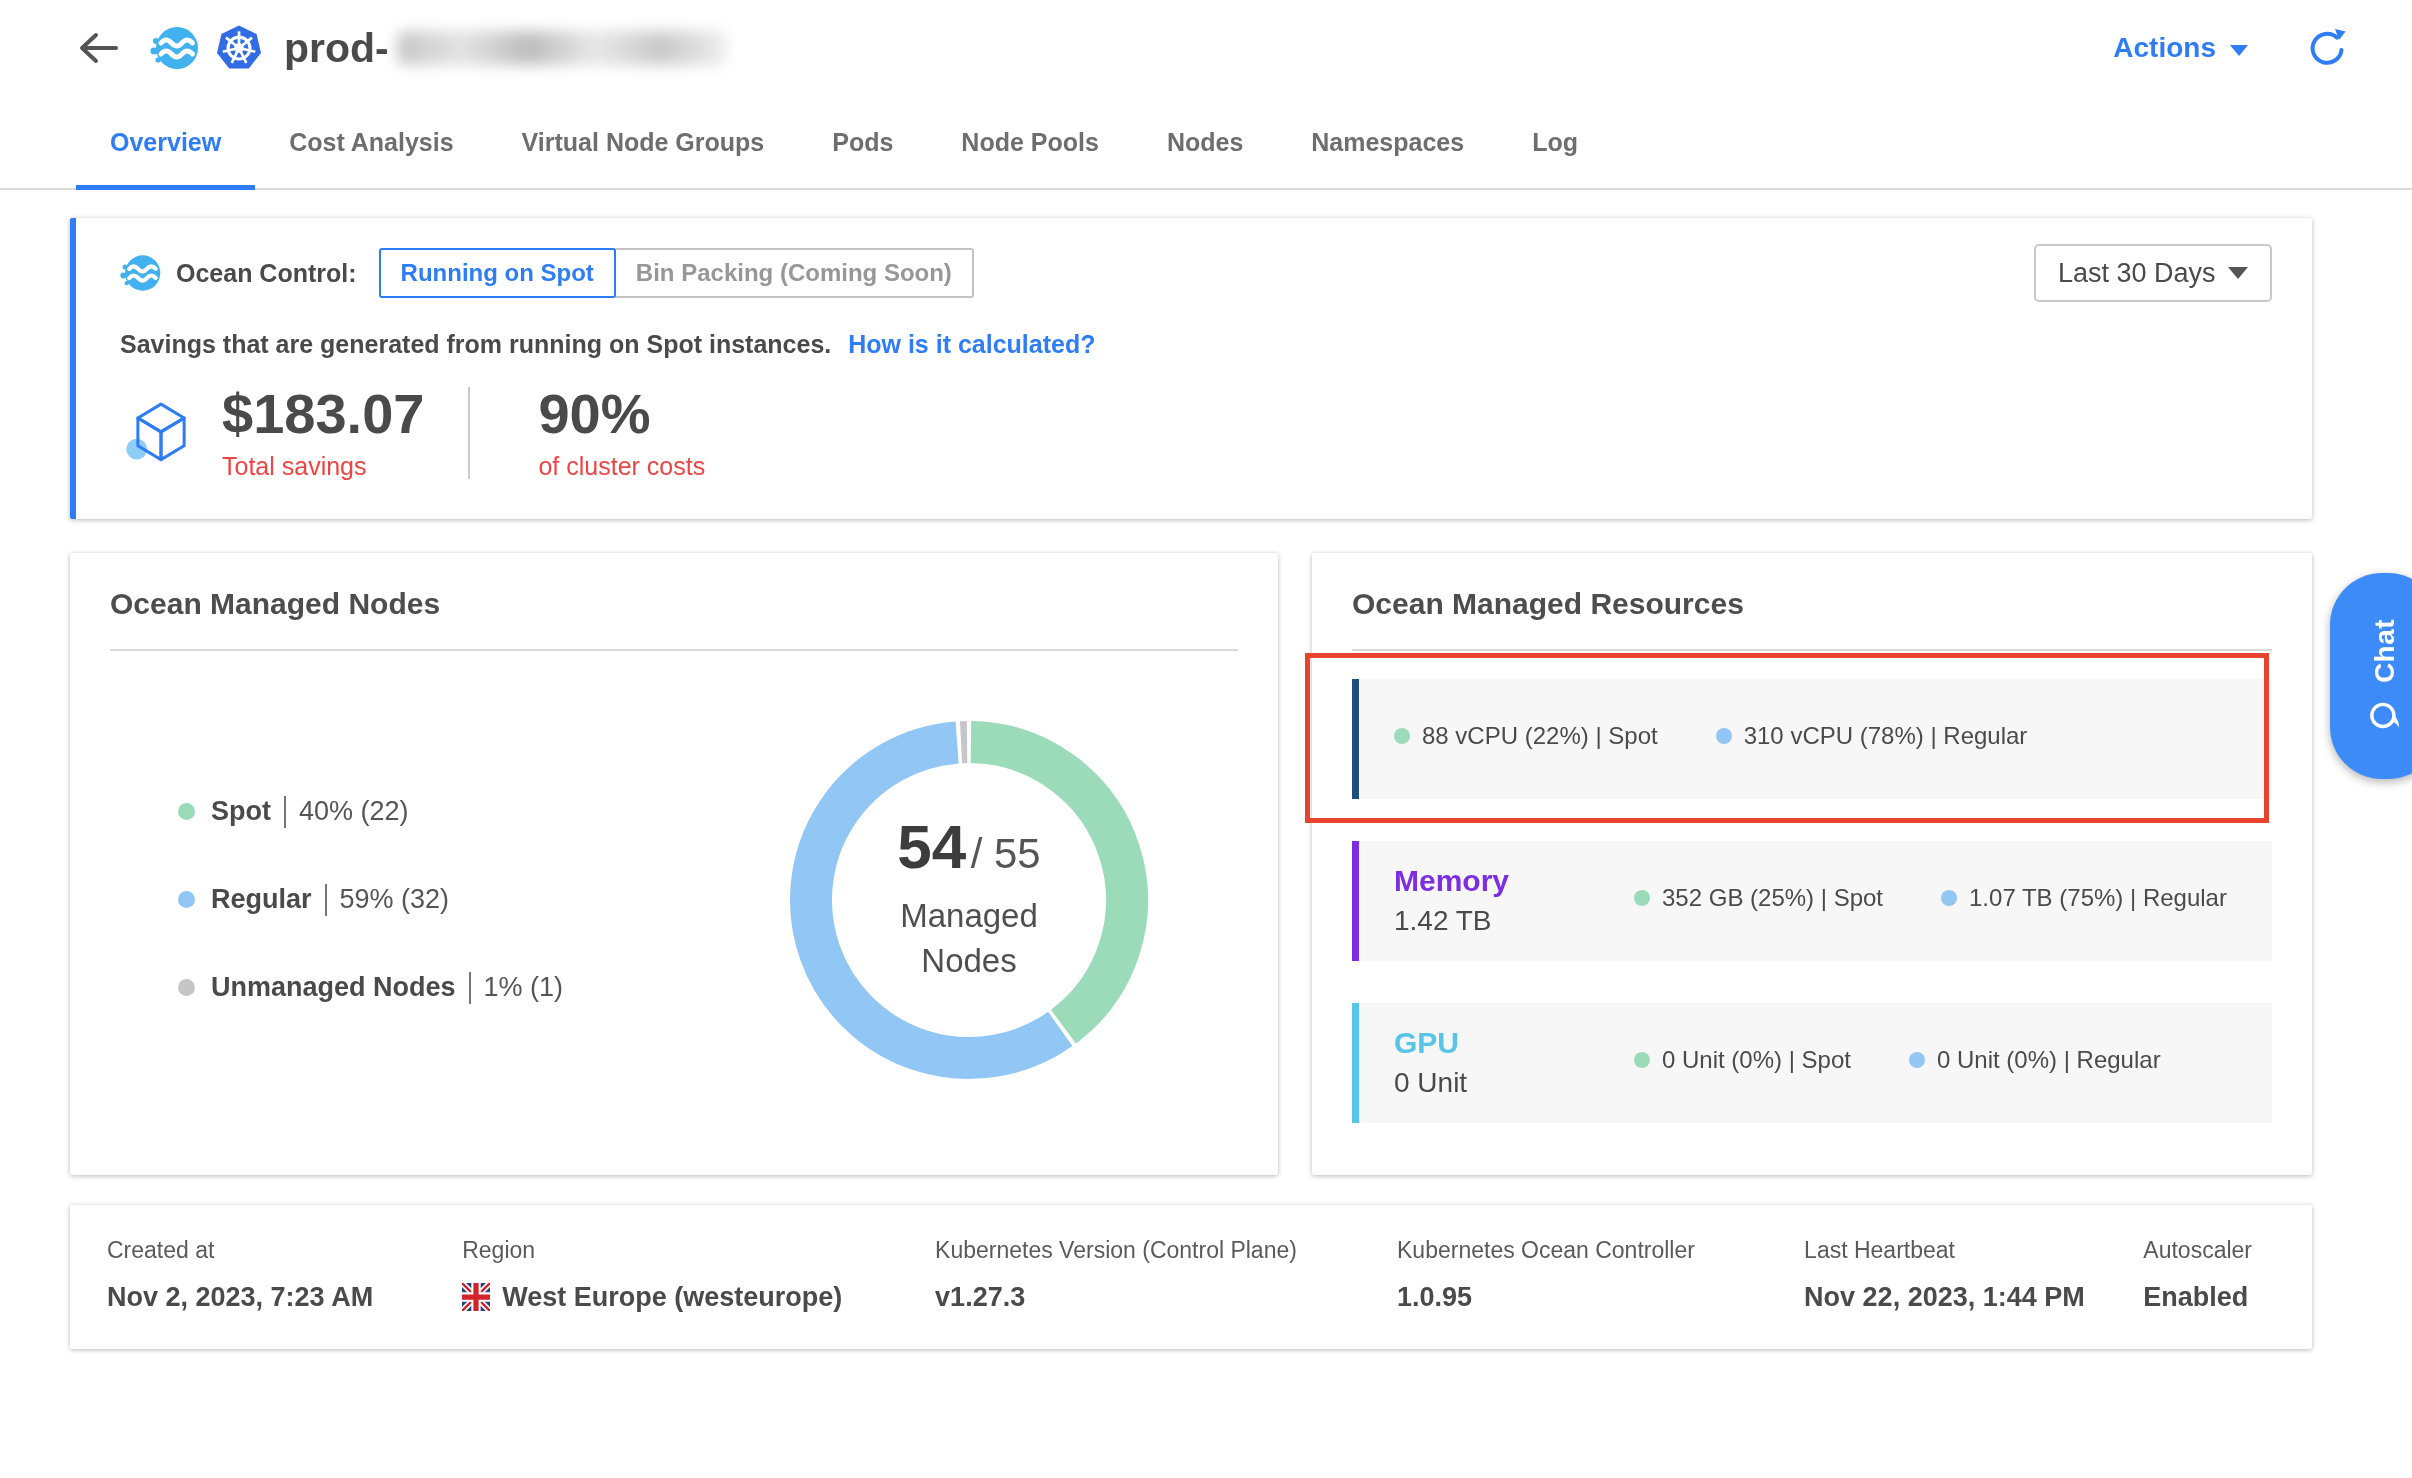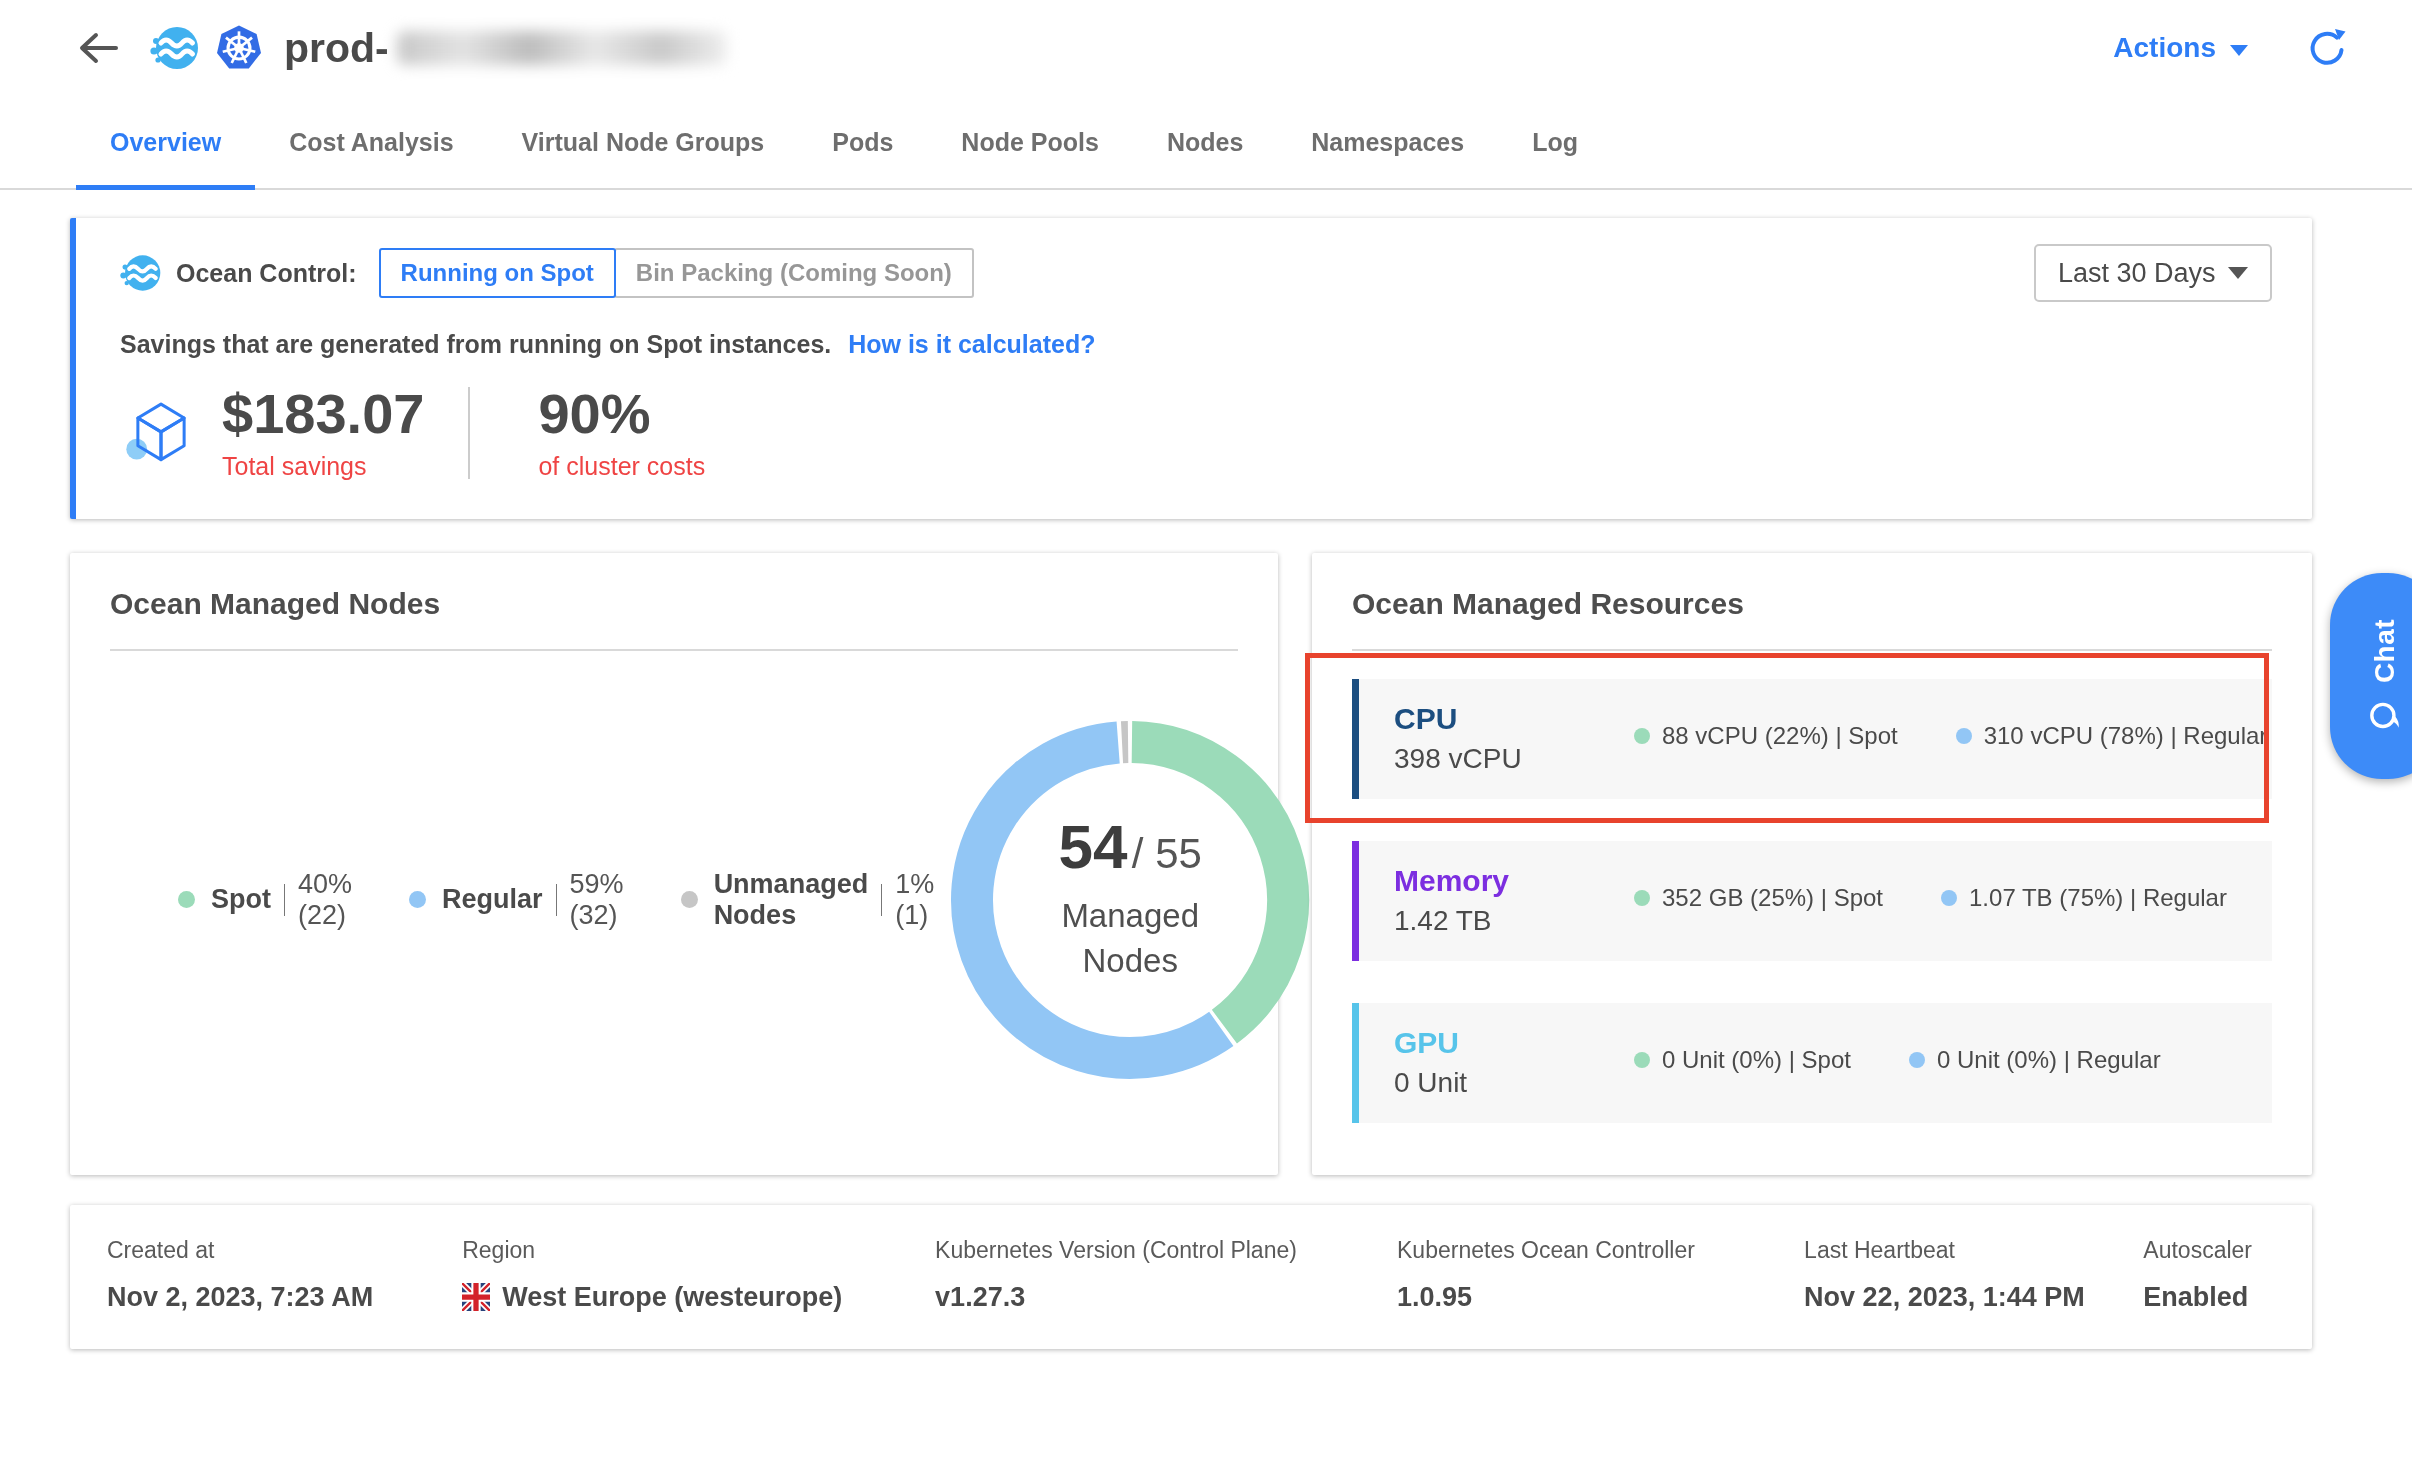--- a/index.html
+++ b/index.html
@@ -52,21 +52,21 @@
   
   .cards-row { display:flex; gap:34px; margin-top:34px; }
   .panel { height:622px; padding:34px 40px 0; position:relative; }
   .panel.nodes { width:1208px; flex:none; }
   .panel.resources { flex:1; }
   .panel-title { font-size:30px; font-weight:700; color:#4d4d4d; }
   .panel-divider { border:none; border-top:2px solid #d9d9d9; margin-top:28px; }
 
   
   .nodes-content { display:flex; align-items:center; margin-top:54px; }
-  .legend { margin-left:68px; display:flex; flex-direction:row; gap:56px; }
+  .legend { margin-left:68px; display:flex; flex-direction:column; gap:56px; }
   .legend-item { display:flex; align-items:center; }
   .dot { width:17px; height:17px; border-radius:50%; flex:none; }
   .legend-label { margin-left:16px; font-size:27px; font-weight:700; color:#4a4a4a; }
   .legend-sep { width:2px; height:32px; background:#777; margin:0 13px; }
   .legend-value { font-size:27px; color:#555; }
   .donut-wrap { margin-left:auto; margin-right:74px; position:relative; width:390px; height:390px; }
   .donut-center { position:absolute; inset:0; display:flex; flex-direction:column; align-items:center; justify-content:center; text-align:center; }
   .donut-num { font-size:62px; font-weight:700; color:#3d3d3d; line-height:1; }
   .donut-total { font-size:42px; font-weight:400; color:#555; }
   .donut-label { font-size:33px; color:#4f4f4f; margin-top:16px; width:230px; line-height:1.35; }
@@ -247,24 +247,20 @@
       </div>
 
       <div class="card panel resources">
         <div class="panel-title">Ocean Managed Resources</div>
         <hr class="panel-divider">
 
         <div class="annotation-box"></div>
 
         <div class="res-row">
           <span class="res-bar" style="background-color: rgb(28, 78, 128);"></span>
-          <div class="res-info">
-            <div class="res-name" style="color: rgb(28, 78, 128);">CPU</div>
-            <div class="res-total">398 vCPU</div>
-          </div>
           <div class="res-details">
             <div class="res-detail">
               <span class="dot" style="background-color: rgb(155, 219, 185);"></span>
               <span>88 vCPU  (22%)  | Spot</span>
             </div>
             <div class="res-detail">
               <span class="dot" style="background-color: rgb(146, 198, 245);"></span>
               <span>310 vCPU  (78%)  | Regular</span>
             </div>
           </div>

